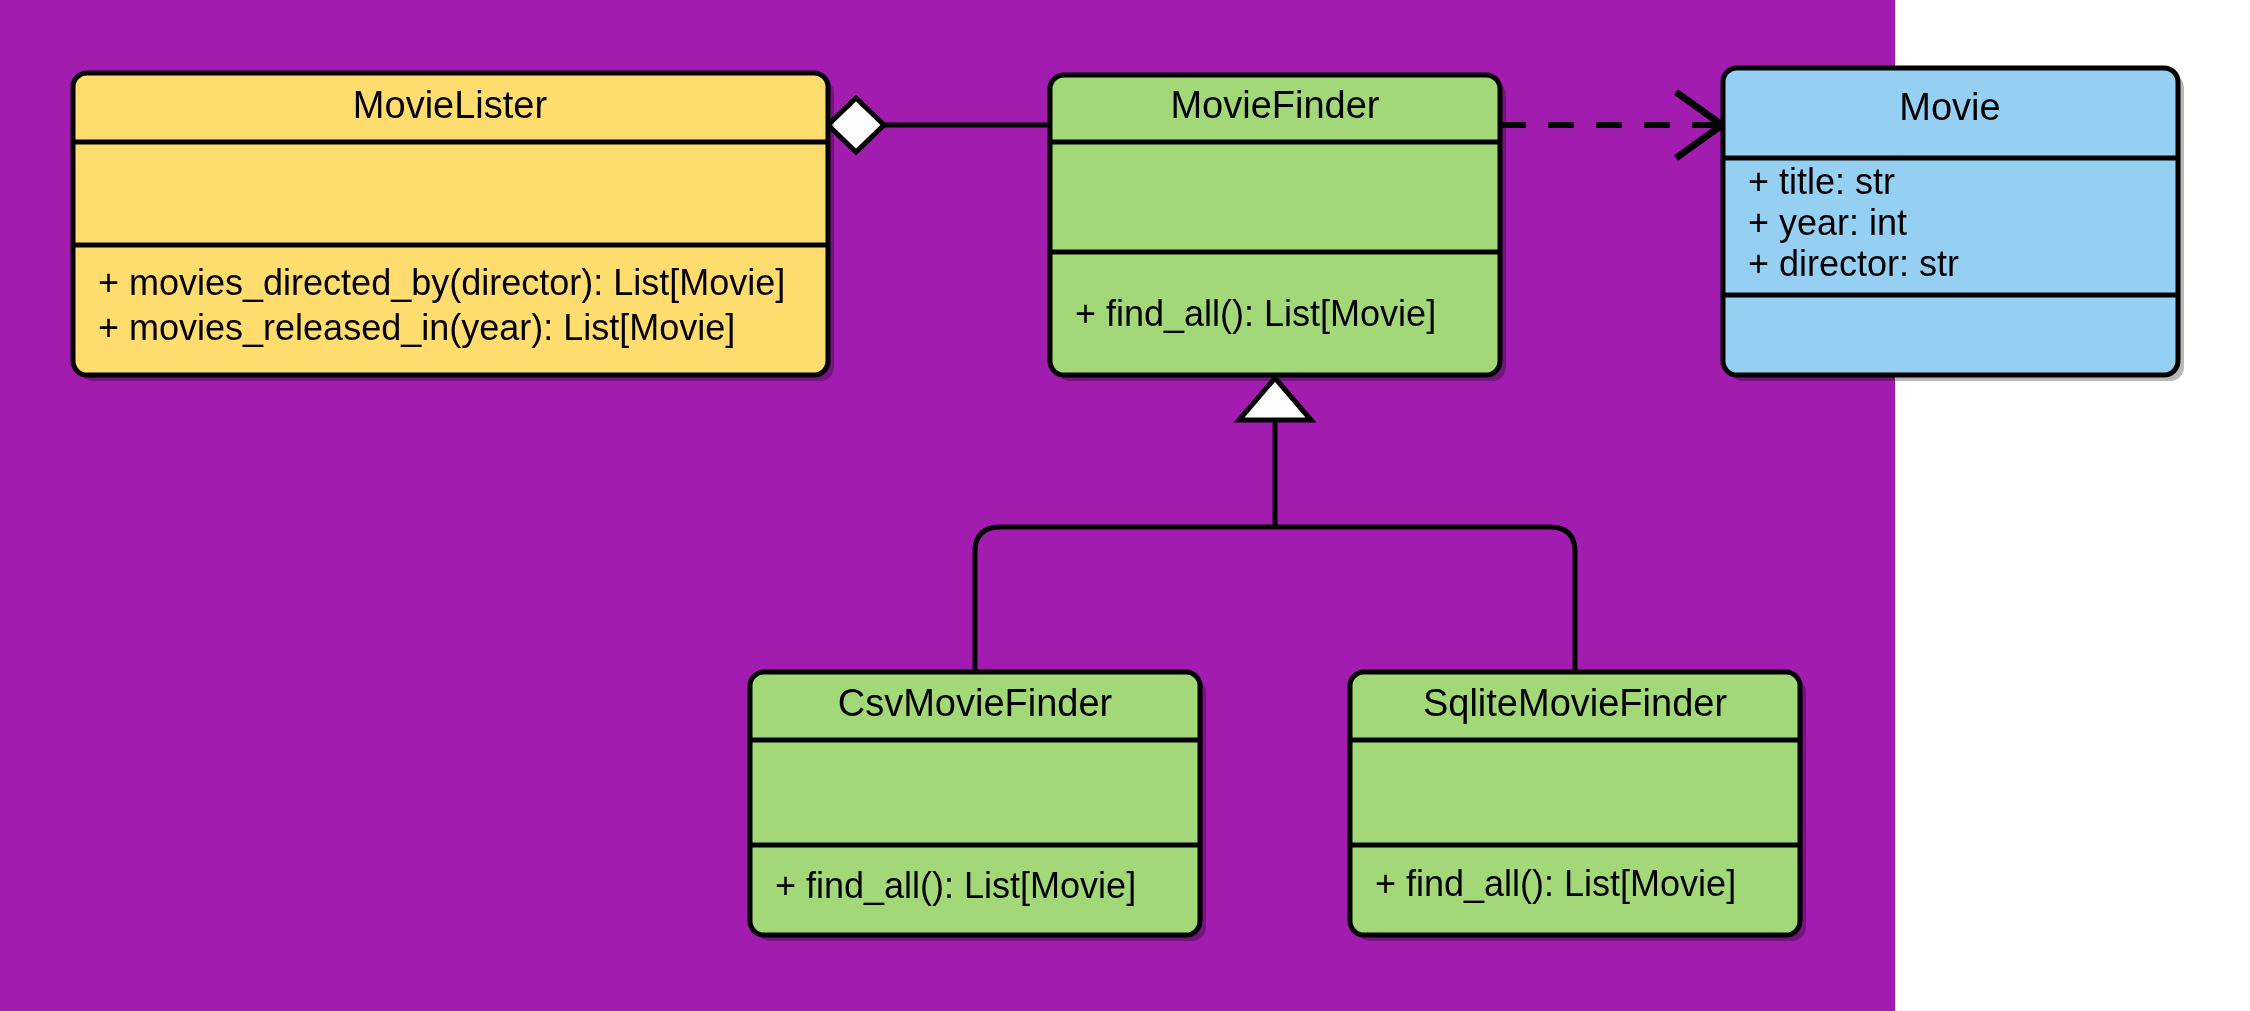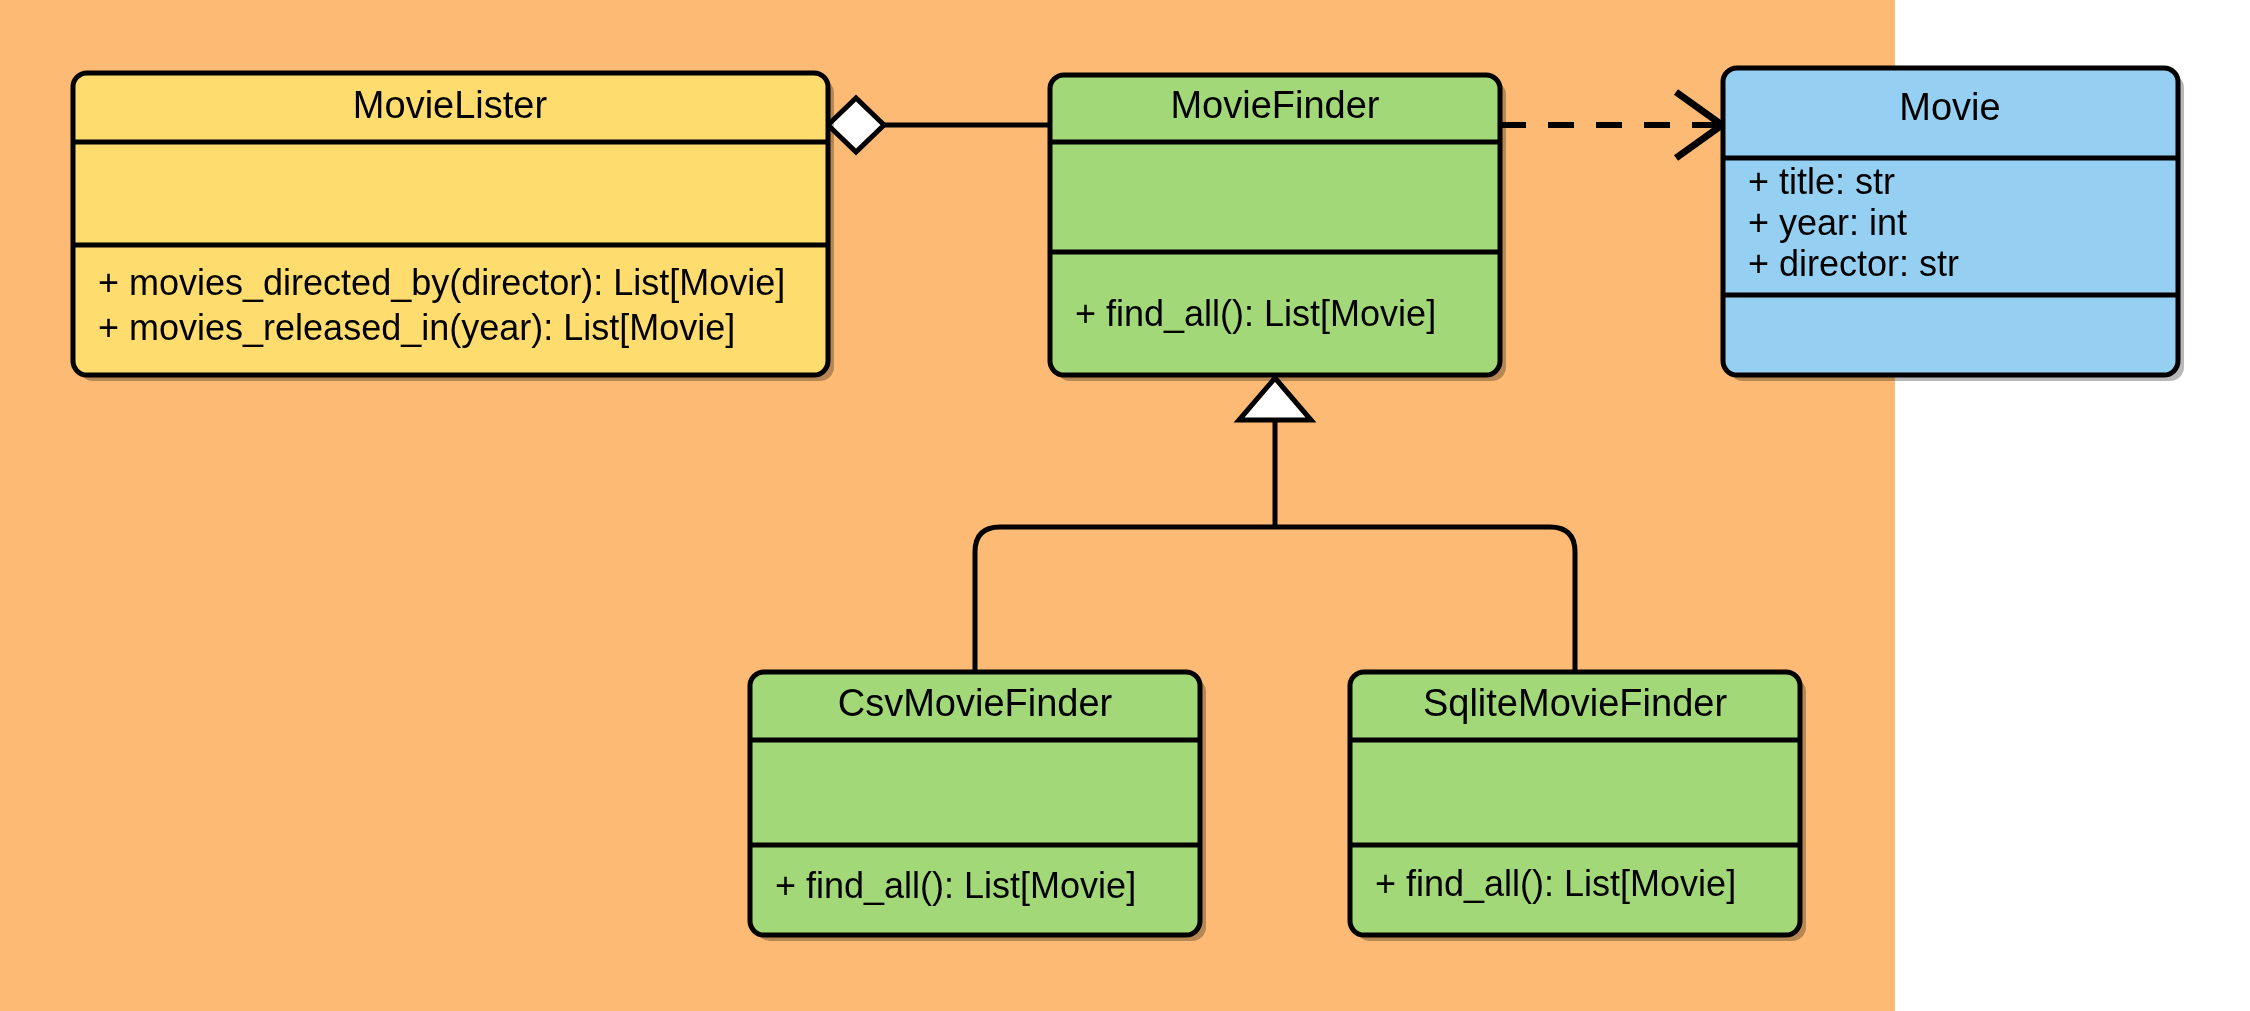--- a/index.html
+++ b/index.html
@@ -11,21 +11,21 @@
   body {
     width: 2250px;
     height: 1011px;
     font-family: "Liberation Sans", sans-serif;
     overflow: hidden;
   }
   #diagram-root {
     position: relative;
     width: 1895px;
     height: 1011px;
-    background: #fdba74;
+    background: #a21caf;
   }
   svg.diagram-canvas {
     display: block;
     width: 2250px;
     height: 1011px;
   }
   .class-box-shadow {
     fill: rgba(0,0,0,0.28);
   }
   .class-box-body {

